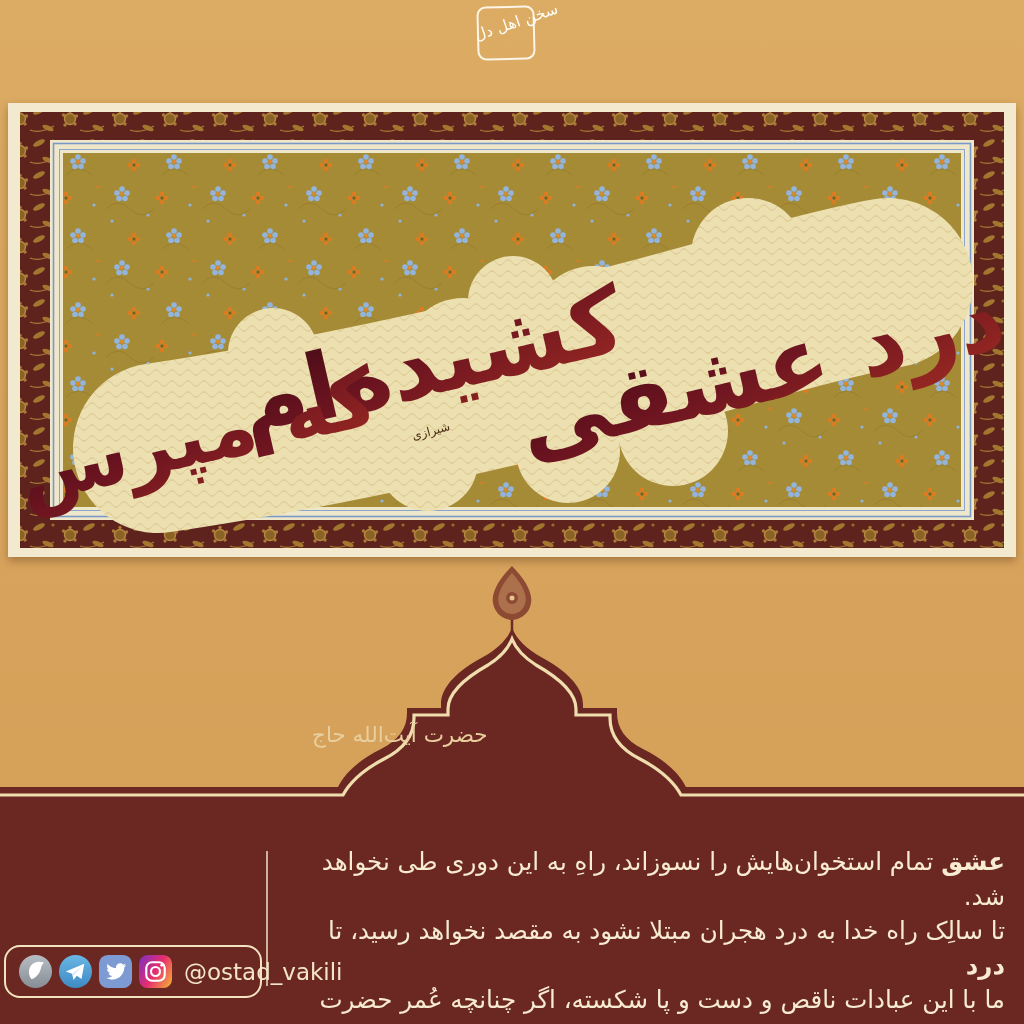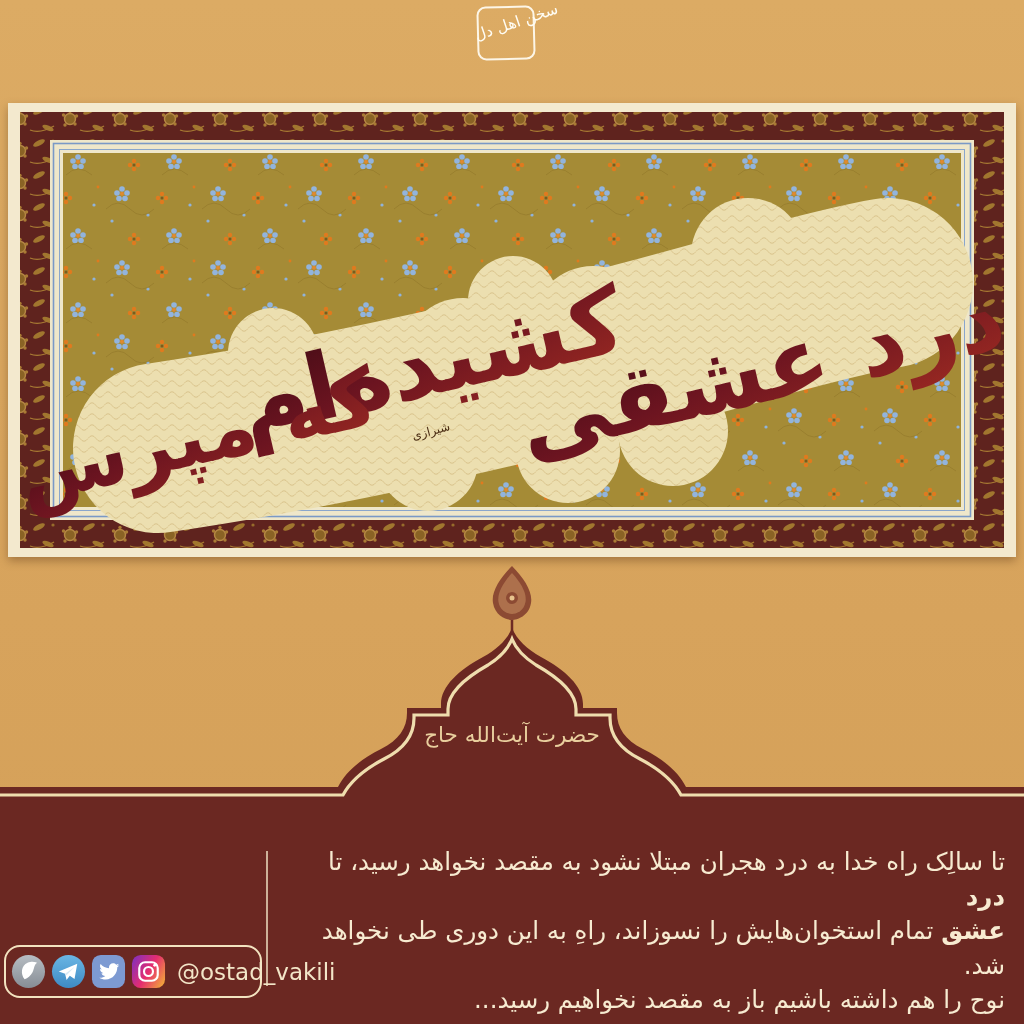--- a/index.html
+++ b/index.html
@@ -9,32 +9,32 @@
   
   #logo{position:absolute;left:477px;top:6px;width:54px;height:50px;
         border:2px solid rgba(255,252,242,.92);border-radius:9px;transform:rotate(-1.5deg);}
   #logo span{position:absolute;left:-4px;top:18px;font-size:15.5px;color:#fffdf4;
         white-space:nowrap;transform:rotate(-17deg);transform-origin:left center;}
   
   #panel{position:absolute;left:8px;top:103px;width:1008px;height:454px;
          filter:drop-shadow(0 4px 5px rgba(70,35,10,.35));}
   
   #bottom-svg{position:absolute;left:0;top:558px;width:1024px;height:466px;}
-  #attribution{position:absolute;left:312px;top:719px;width:400px;text-align:center;
+  #attribution{position:absolute;left:312px;top:719px;width:400px;text-align:left;
         direction:rtl;color:#e9cf9e;font-size:21.5px;line-height:32px;}
   
   #quote{position:absolute;right:19px;top:845px;width:722px;direction:rtl;text-align:right;
         color:#f7ebd1;font-size:24.5px;line-height:34.6px;}
   #quote b{font-weight:bold;}
   #quote-rule{position:absolute;left:266px;top:851px;width:2px;height:135px;
         background:rgba(243,230,200,.72);}
   
   #social{position:absolute;left:4px;top:945px;width:258px;height:53px;box-sizing:border-box;
         border:2.5px solid #f3e3c0;border-radius:16px;display:flex;align-items:center;
-        gap:5px;padding:0 5px;direction:ltr;}
+        gap:5px;padding:0 12px;direction:ltr;}
   #social svg{width:35px;height:35px;flex:0 0 auto;}
   #social .handle{color:#f3e6c8;font-size:23px;margin-left:6px;white-space:nowrap;}
 </style>
 </head>
 <body>
 
 <div id="canvas">
 
   <div id="logo">
     <span>سخن اهل دل</span>
@@ -149,22 +149,23 @@
          C448,135 465,120 488,107 C499,100 508,91 512,81 C516,91 525,100 536,107 C559,120 576,135 576,151
          L576,157 L610,157 L610,160 C610,177 620,191 640,201 C661,212 674,224 681,237 L1024,237"></path>
   </svg>
 
   <div id="attribution">
     <div>حضرت آیت‌الله حاج</div>
   </div>
 
   <div id="quote-rule"></div>
   <div id="quote">
+    <div><b>عشق</b><span> تمام استخوان‌هایش را نسوزاند، راهِ به این دوری طی نخواهد شد.</span></div>
     <div><span>تا سالِک راه خدا به درد هجران مبتلا نشود به مقصد نخواهد رسید، تا </span><b>درد</b></div>
-    <div><b>عشق</b><span> تمام استخوان‌هایش را نسوزاند، راهِ به این دوری طی نخواهد شد.</span></div>
+    <div><span>ما با این عبادات ناقص و دست و پا شکسته، اگر چنانچه عُمر حضرت</span></div>
     <div><span>نوح </span><span> را هم داشته باشیم باز به مقصد نخواهیم رسید...</span></div>
   </div>
 
   <div id="social">
     <svg viewBox="0 0 36 36">
       <defs>
           <linearGradient id="gGray" x1="0" y1="0" x2="0" y2="1">
         <stop offset="0" stop-color="#b7bdc3"></stop>
             <stop offset="1" stop-color="#868d95"></stop>
           </linearGradient>

